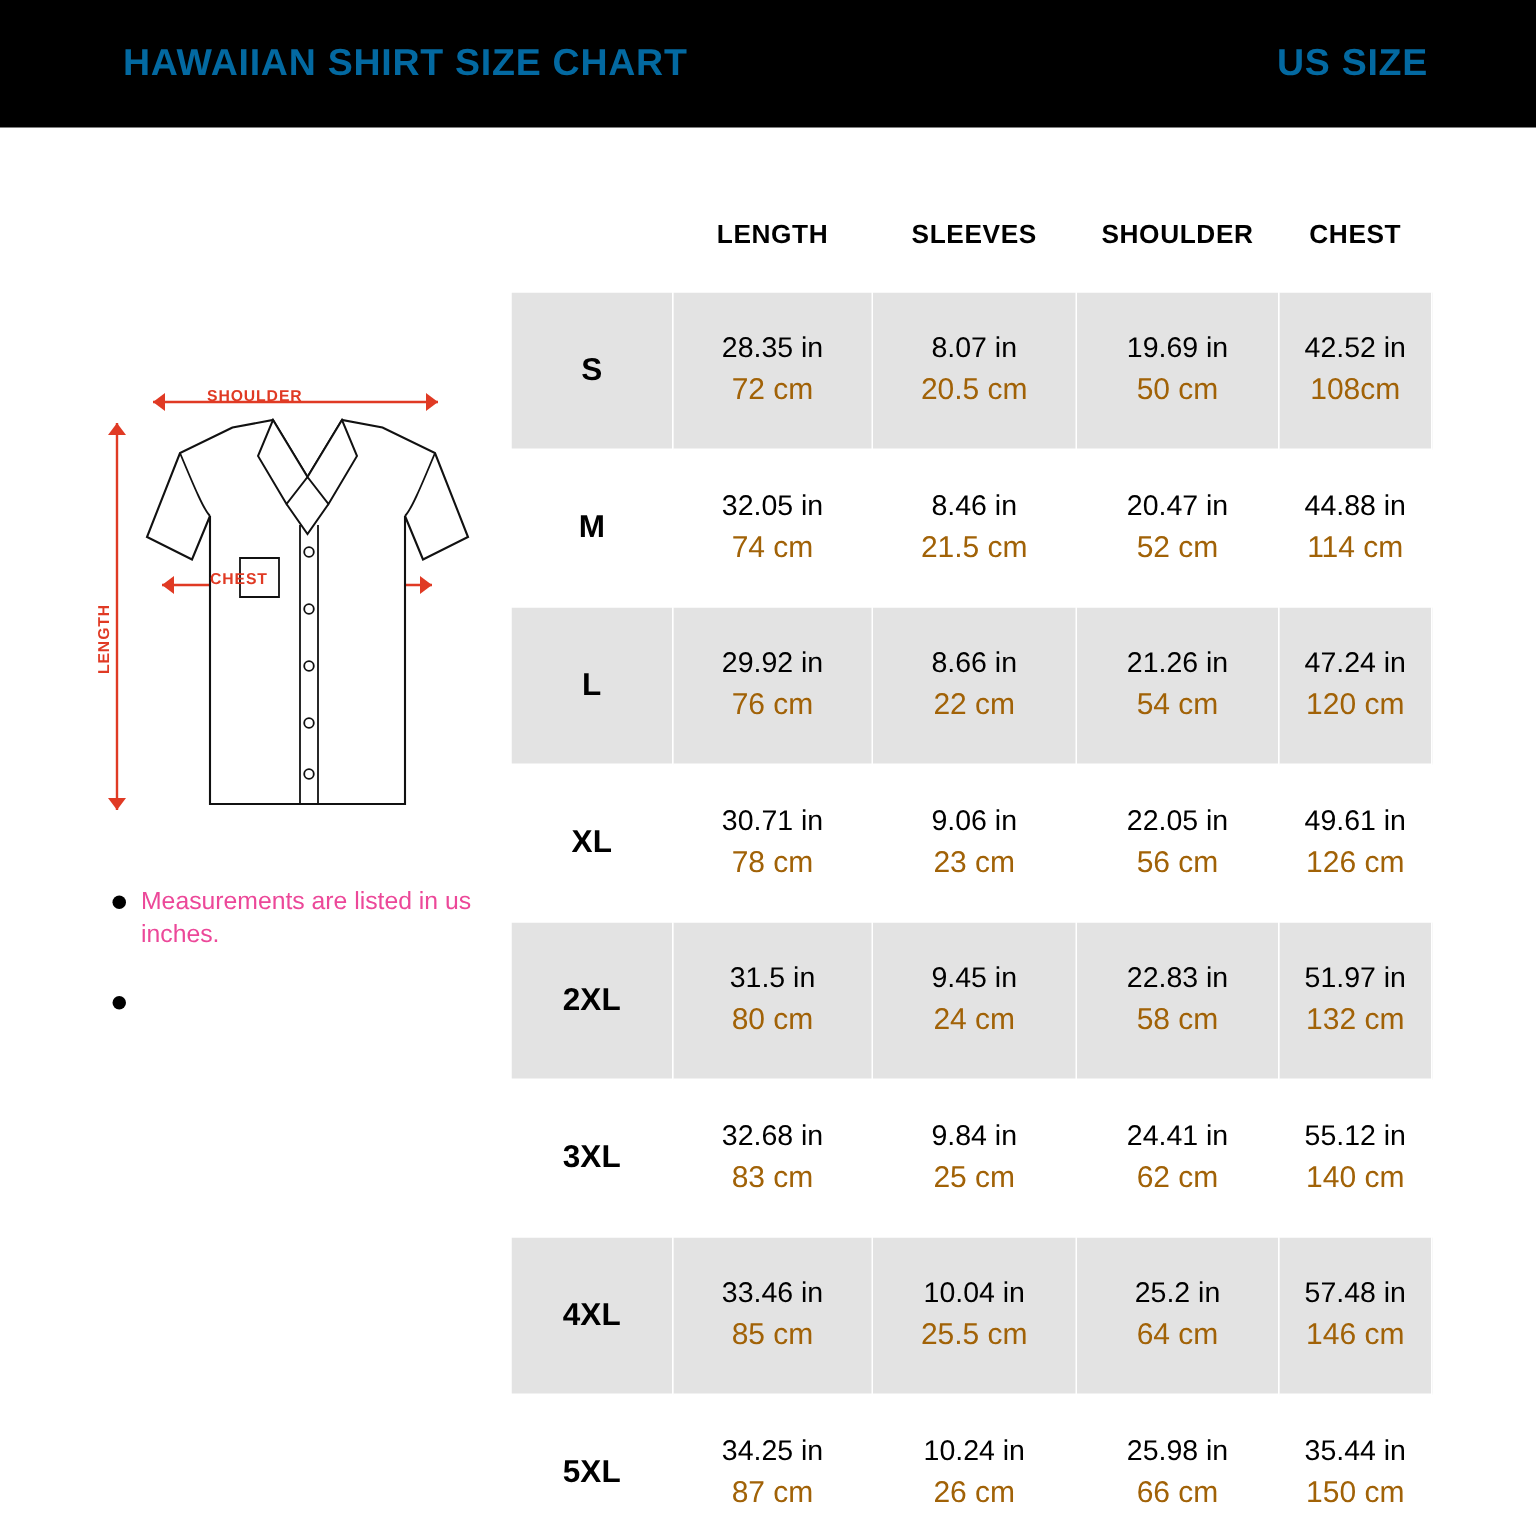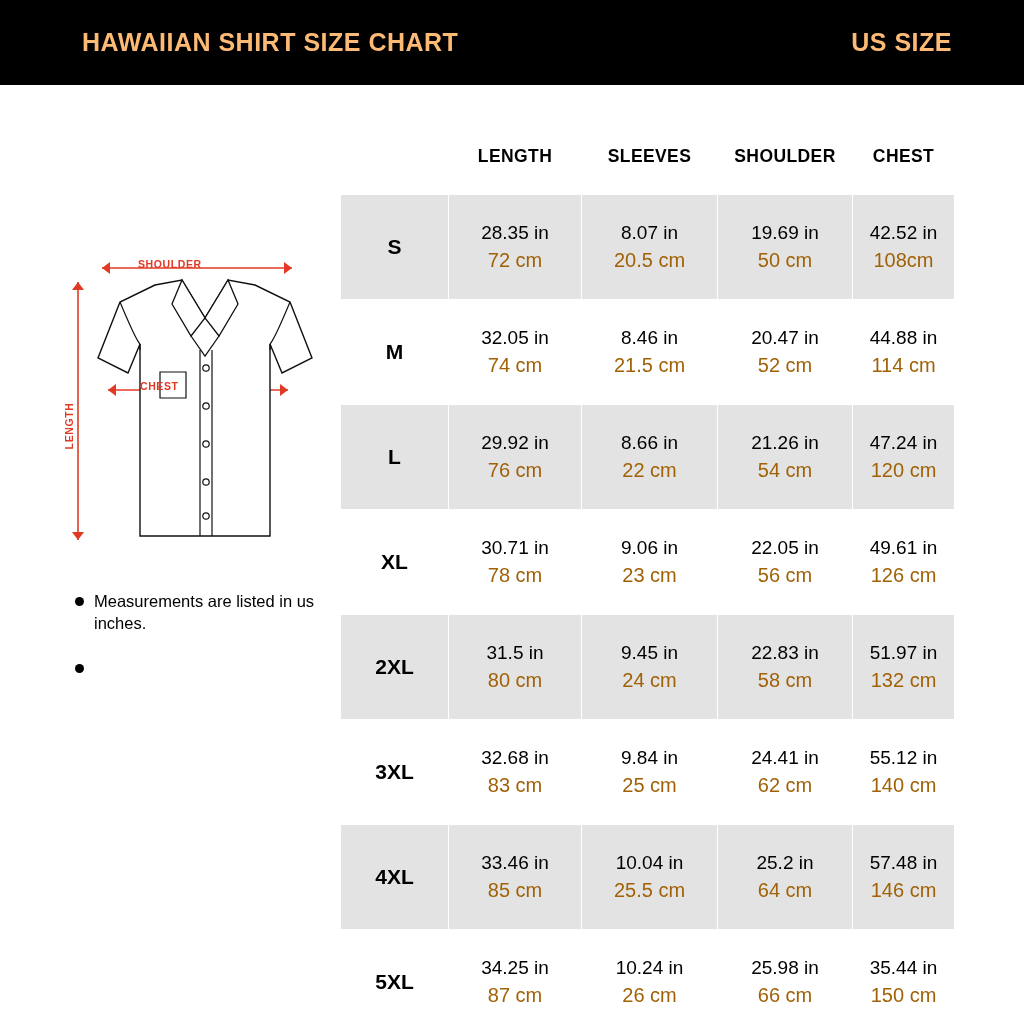--- a/index.html
+++ b/index.html
@@ -16,21 +16,21 @@
   }
 
   
   .header {
     position: absolute;
     left: 0;
     top: 0;
     width: 1024px;
     height: 85px;
     background: #000000;
-    color: #fdba74;
+    color: #0369a1;
     display: flex;
     align-items: center;
     justify-content: space-between;
     box-sizing: border-box;
     padding: 0 72px 0 82px;
   }
   .header-title {
     font-size: 25px;
     font-weight: bold;
     letter-spacing: 0.5px;
@@ -72,21 +72,21 @@
     height: 9px;
     border-radius: 50%;
     background: #000;
     margin-top: 7px;
     margin-right: 10px;
     flex: 0 0 auto;
   }
   .note-text {
     font-size: 16.5px;
     line-height: 1.35;
-    color: #000000;
+    color: #ec4899;
   }
 
   
   .table-wrap {
     position: absolute;
     left: 340px;
     top: 118px;
     width: 614px;
   }
   table.size-chart {

